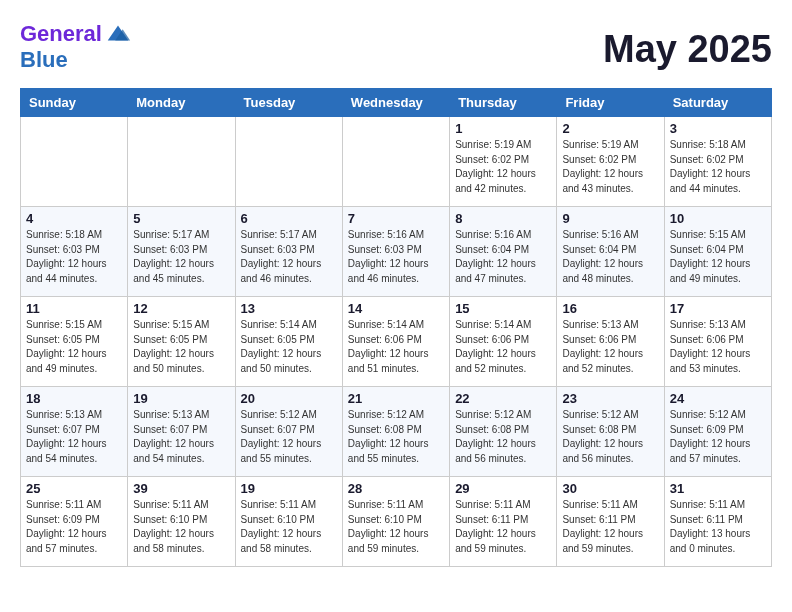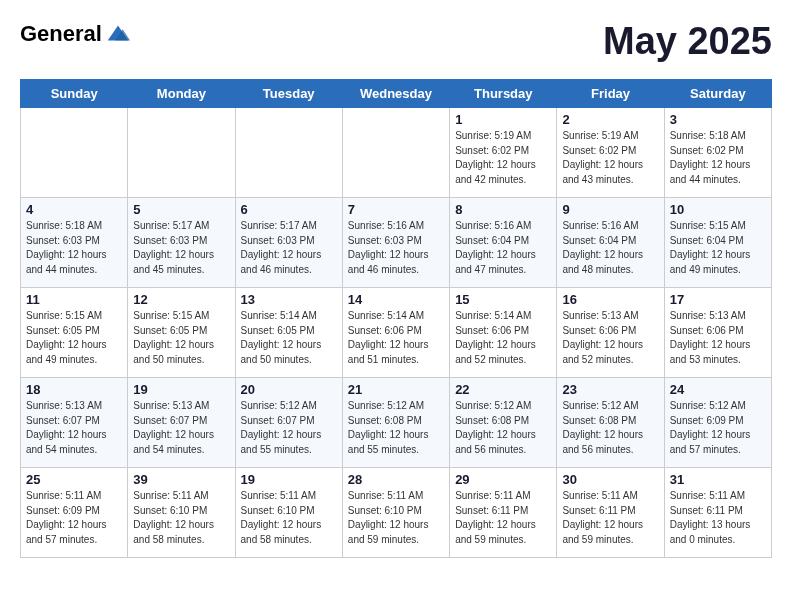--- a/index.html
+++ b/index.html
@@ -20,49 +20,50 @@
       display: flex;
       align-items: center;
     }
     .logo-text {
       font-size: 22px;
       font-weight: bold;
       color: #1a1a2e;
       line-height: 1.1;
     }
     .logo-text span {
-      color: #000000;
+      color: #6d28d9;
     }
     .logo-icon {
       width: 28px;
       height: 28px;
       margin-left: 2px;
     }
     .title-block {
       text-align: right;
+      margin-top: 8px;
     }
     .main-title {
       font-size: 38px;
       font-weight: bold;
       color: #1a1a2e;
     }
     .subtitle {
       font-size: 16px;
       color: #444;
     }
     table {
       width: 100%;
       border-collapse: collapse;
       font-size: 11px;
     }
     thead tr th {
       background: #2a6ebb;
       color: #fff;
-      padding: 6px 0;
-      text-align: center;
+      padding: 6px 8px;
+      text-align: left;
       font-size: 13px;
       font-weight: bold;
       border: 1px solid #2a6ebb;
     }
     tbody tr td {
       border: 1px solid #ccc;
       vertical-align: top;
       padding: 4px 5px;
       height: 90px;
       background: #fff;
@@ -91,20 +92,21 @@
 <div class="header">
   <div class="logo">
     <div>
       <div style="display:flex;align-items:center;">
         <span class="logo-text"><span>General</span></span>
         <svg class="logo-icon" viewBox="0 0 30 30">
           <polygon points="4,22 15,6 26,22" fill="#2a6ebb"></polygon>
           <polygon points="12,22 20,10 28,22" fill="#1a5ca0" opacity="0.7"></polygon>
         </svg>
       </div>
+      <div class="logo-text" style="color:#2a6ebb;font-size:22px;font-weight:bold;">Blue</div>
     </div>
   </div>
   <div class="title-block">
     <div class="main-title">May 2025</div>
   </div>
 </div>
 
 <table>
   <thead>
     <tr id="weekday-header">

